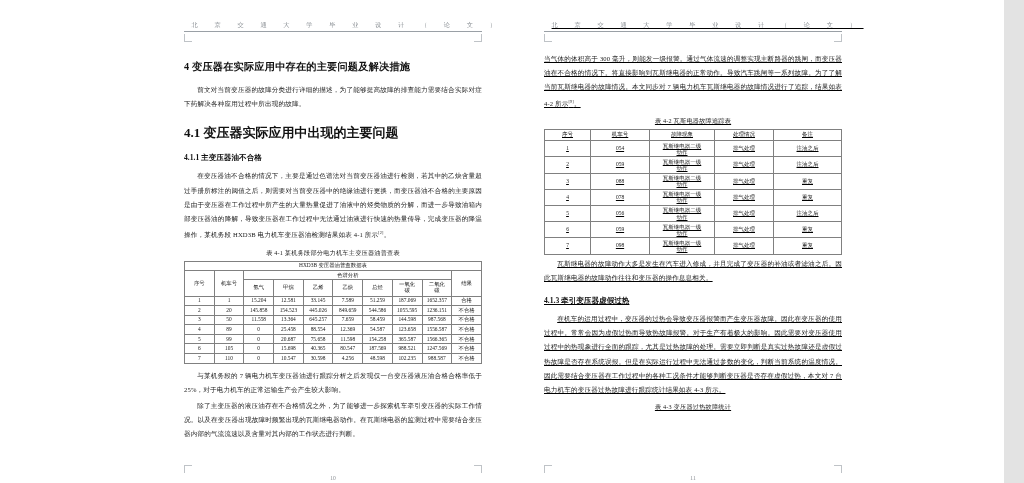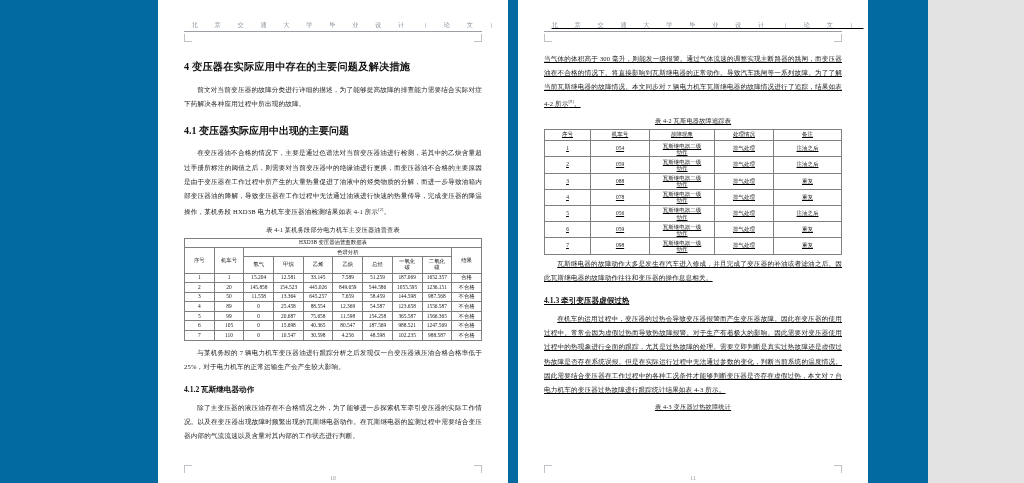--- a/index.html
+++ b/index.html
@@ -6,23 +6,23 @@
     margin: 0;
     padding: 0;
     background: #e3e3e3;
     width: 1024px;
     height: 483px;
     overflow: hidden;
     font-family: "Liberation Serif", "DejaVu Serif", serif;
   }
   .workspace {
     position: relative;
-    width: 928px;
+    width: 1004px;
     height: 483px;
-    background: #0369a1;
+    background: #ffffff;
     display: flex;
     justify-content: center;
     align-items: flex-start;
   }
   .page {
     position: absolute;
     top: 0;
     width: 350px;
     height: 483px;
     background: #ffffff;
@@ -70,21 +70,21 @@
 
   
   .h1 {
     font-size: 10.2px;
     font-weight: bold;
     margin: 14px 0 9px 0;
     letter-spacing: 0.2px;
     color: #111;
   }
   .h2 {
-    font-size: 10px;
+    font-size: 13px;
     font-weight: bold;
     margin: 13px 0 8px 0;
     color: #111;
   }
   .h3 {
     font-size: 7.6px;
     font-weight: bold;
     margin: 11px 0 6px 0;
     color: #111;
   }
@@ -172,20 +172,21 @@
         <span class="corner tl"></span>
         <span class="corner tr"></span>
       </div>
 
       <h1 class="h1">4 变压器在实际应用中存在的主要问题及解决措施</h1>
 
       <p class="body">前文对当前变压器的故障分类进行详细的描述，为了能够提高故障的排查能力需要结合实际对症下药解决各种应用过程中所出现的故障。</p>
 
       <h2 class="h2">4.1 变压器实际应用中出现的主要问题</h2>
 
+      <h3 class="h3">4.1.1 主变压器油不合格</h3>
 
       <p class="body"><span>在变压器油不合格的情况下，主要是通过色谱法对当前变压器油进行检测，若其中的乙炔含量超过手册所标注的阈值之后，则需要对当前变压器中的绝缘油进行更换，而变压器油不合格的主要原因是由于变压器在工作过程中所产生的大量热量促进了油液中的烃类物质的分解，而进一步导致油箱内部变压器油的降解，导致变压器在工作过程中无法通过油液进行快速的热量传导，完成变压器的降温操作，某机务段 HXD3B 电力机车变压器油检测结果如表 4-1 所示</span><sup>[2]</sup><span>。</span></p>
 
       <div class="caption">表 4-1  某机务段部分电力机车主变压器油普查表</div>
 
       <table class="t41">
         <tbody>
           <tr>
             <td colspan="10" class="spanhdr">HXD3B 变压器油普查数据表</td>
           </tr>
@@ -287,21 +288,20 @@
             <td>48.598</td>
             <td>102.235</td>
             <td>988.587</td>
             <td>不合格</td>
           </tr>
         </tbody>
       </table>
 
       <p class="body" style="margin-top:5px">与某机务段的 7 辆电力机车变压器油进行跟踪分析之后发现仅一台变压器液压油合格合格率低于 25%，对于电力机车的正常运输生产会产生较大影响。</p>
 
-      <h3 class="h3">4.1.2 瓦斯继电器动作</h3>
 
       <p class="body">除了主变压器的液压油存在不合格情况之外，为了能够进一步探索机车牵引变压器的实际工作情况。以及在变压器出现故障时频繁出现的瓦斯继电器动作。在瓦斯继电器的监测过程中需要结合变压器内部的气流流速以及含量对其内部的工作状态进行判断。</p>
 
       <div class="corner-bottom">
         <span class="c bl"></span>
         <span class="c br"></span>
       </div>
       <div class="page-number">10</div>
     </div>
   </div>

